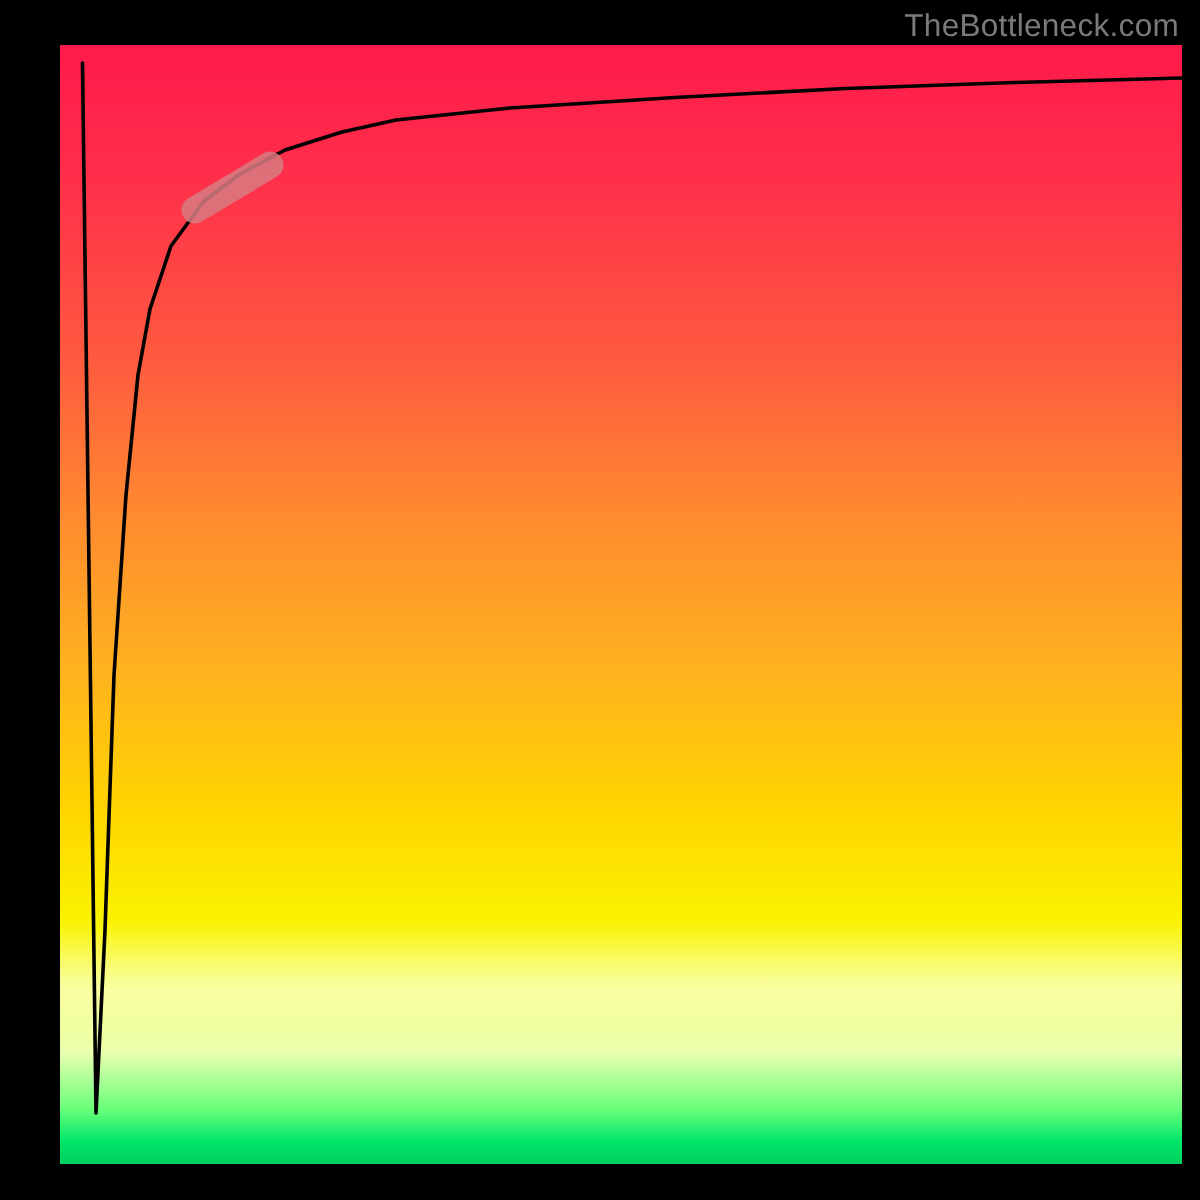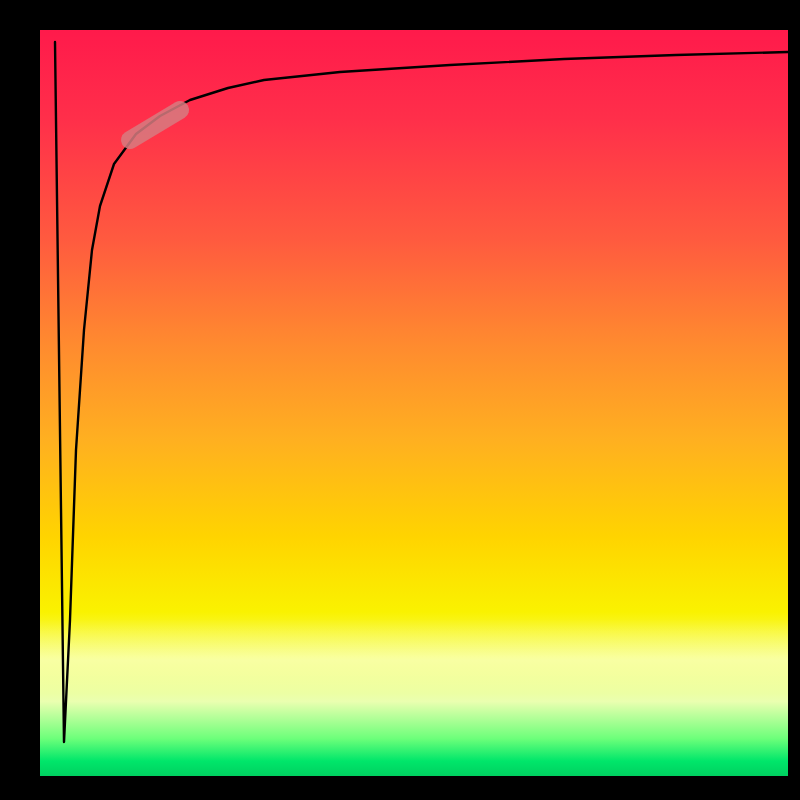--- a/index.html
+++ b/index.html
@@ -97,13 +97,14 @@
                L 300 42
                L 410 35
                L 524 29
                L 636 25
                L 748 22" fill="none" stroke="#000000" stroke-width="2.4" stroke-linejoin="round" stroke-linecap="round"></path>
 
       <path d="M 90 110 L 140 80" fill="none" stroke="#d77b80" stroke-width="18" stroke-linecap="round" opacity="0.85"></path>
     </svg>
   </div>
 
+  <div class="watermark">TheBottleneck.com</div>
 </div>
 
 </body></html>

